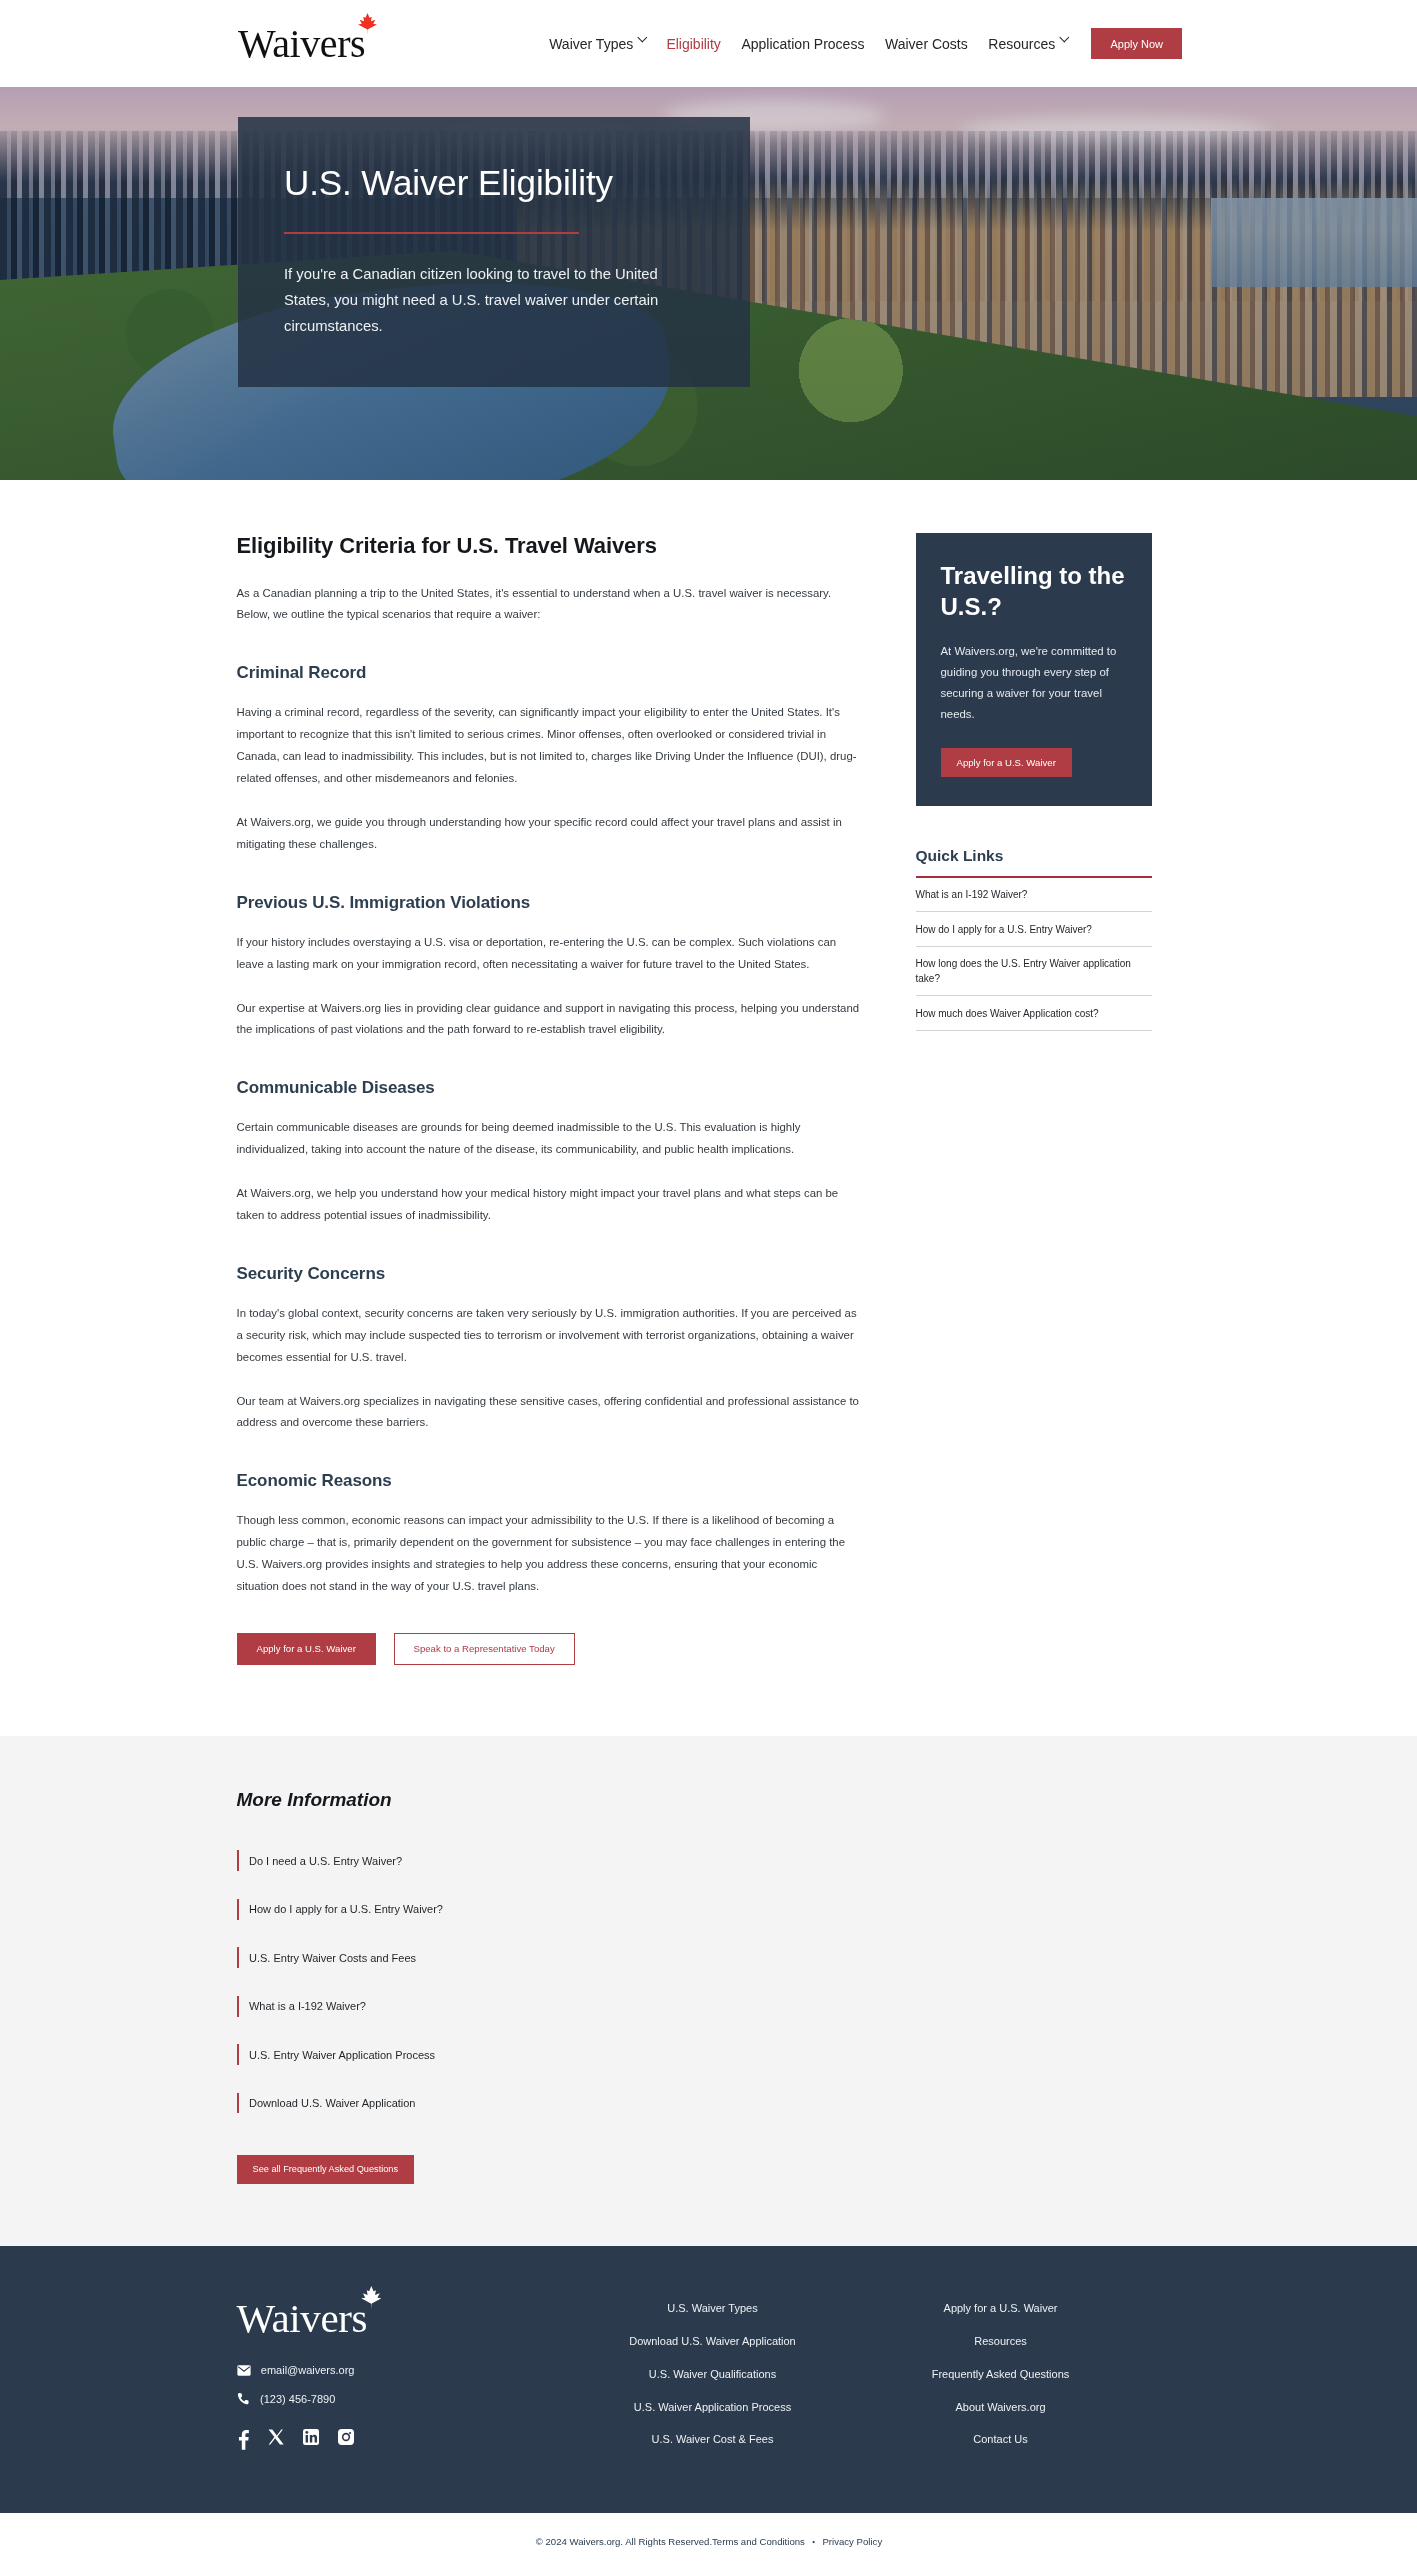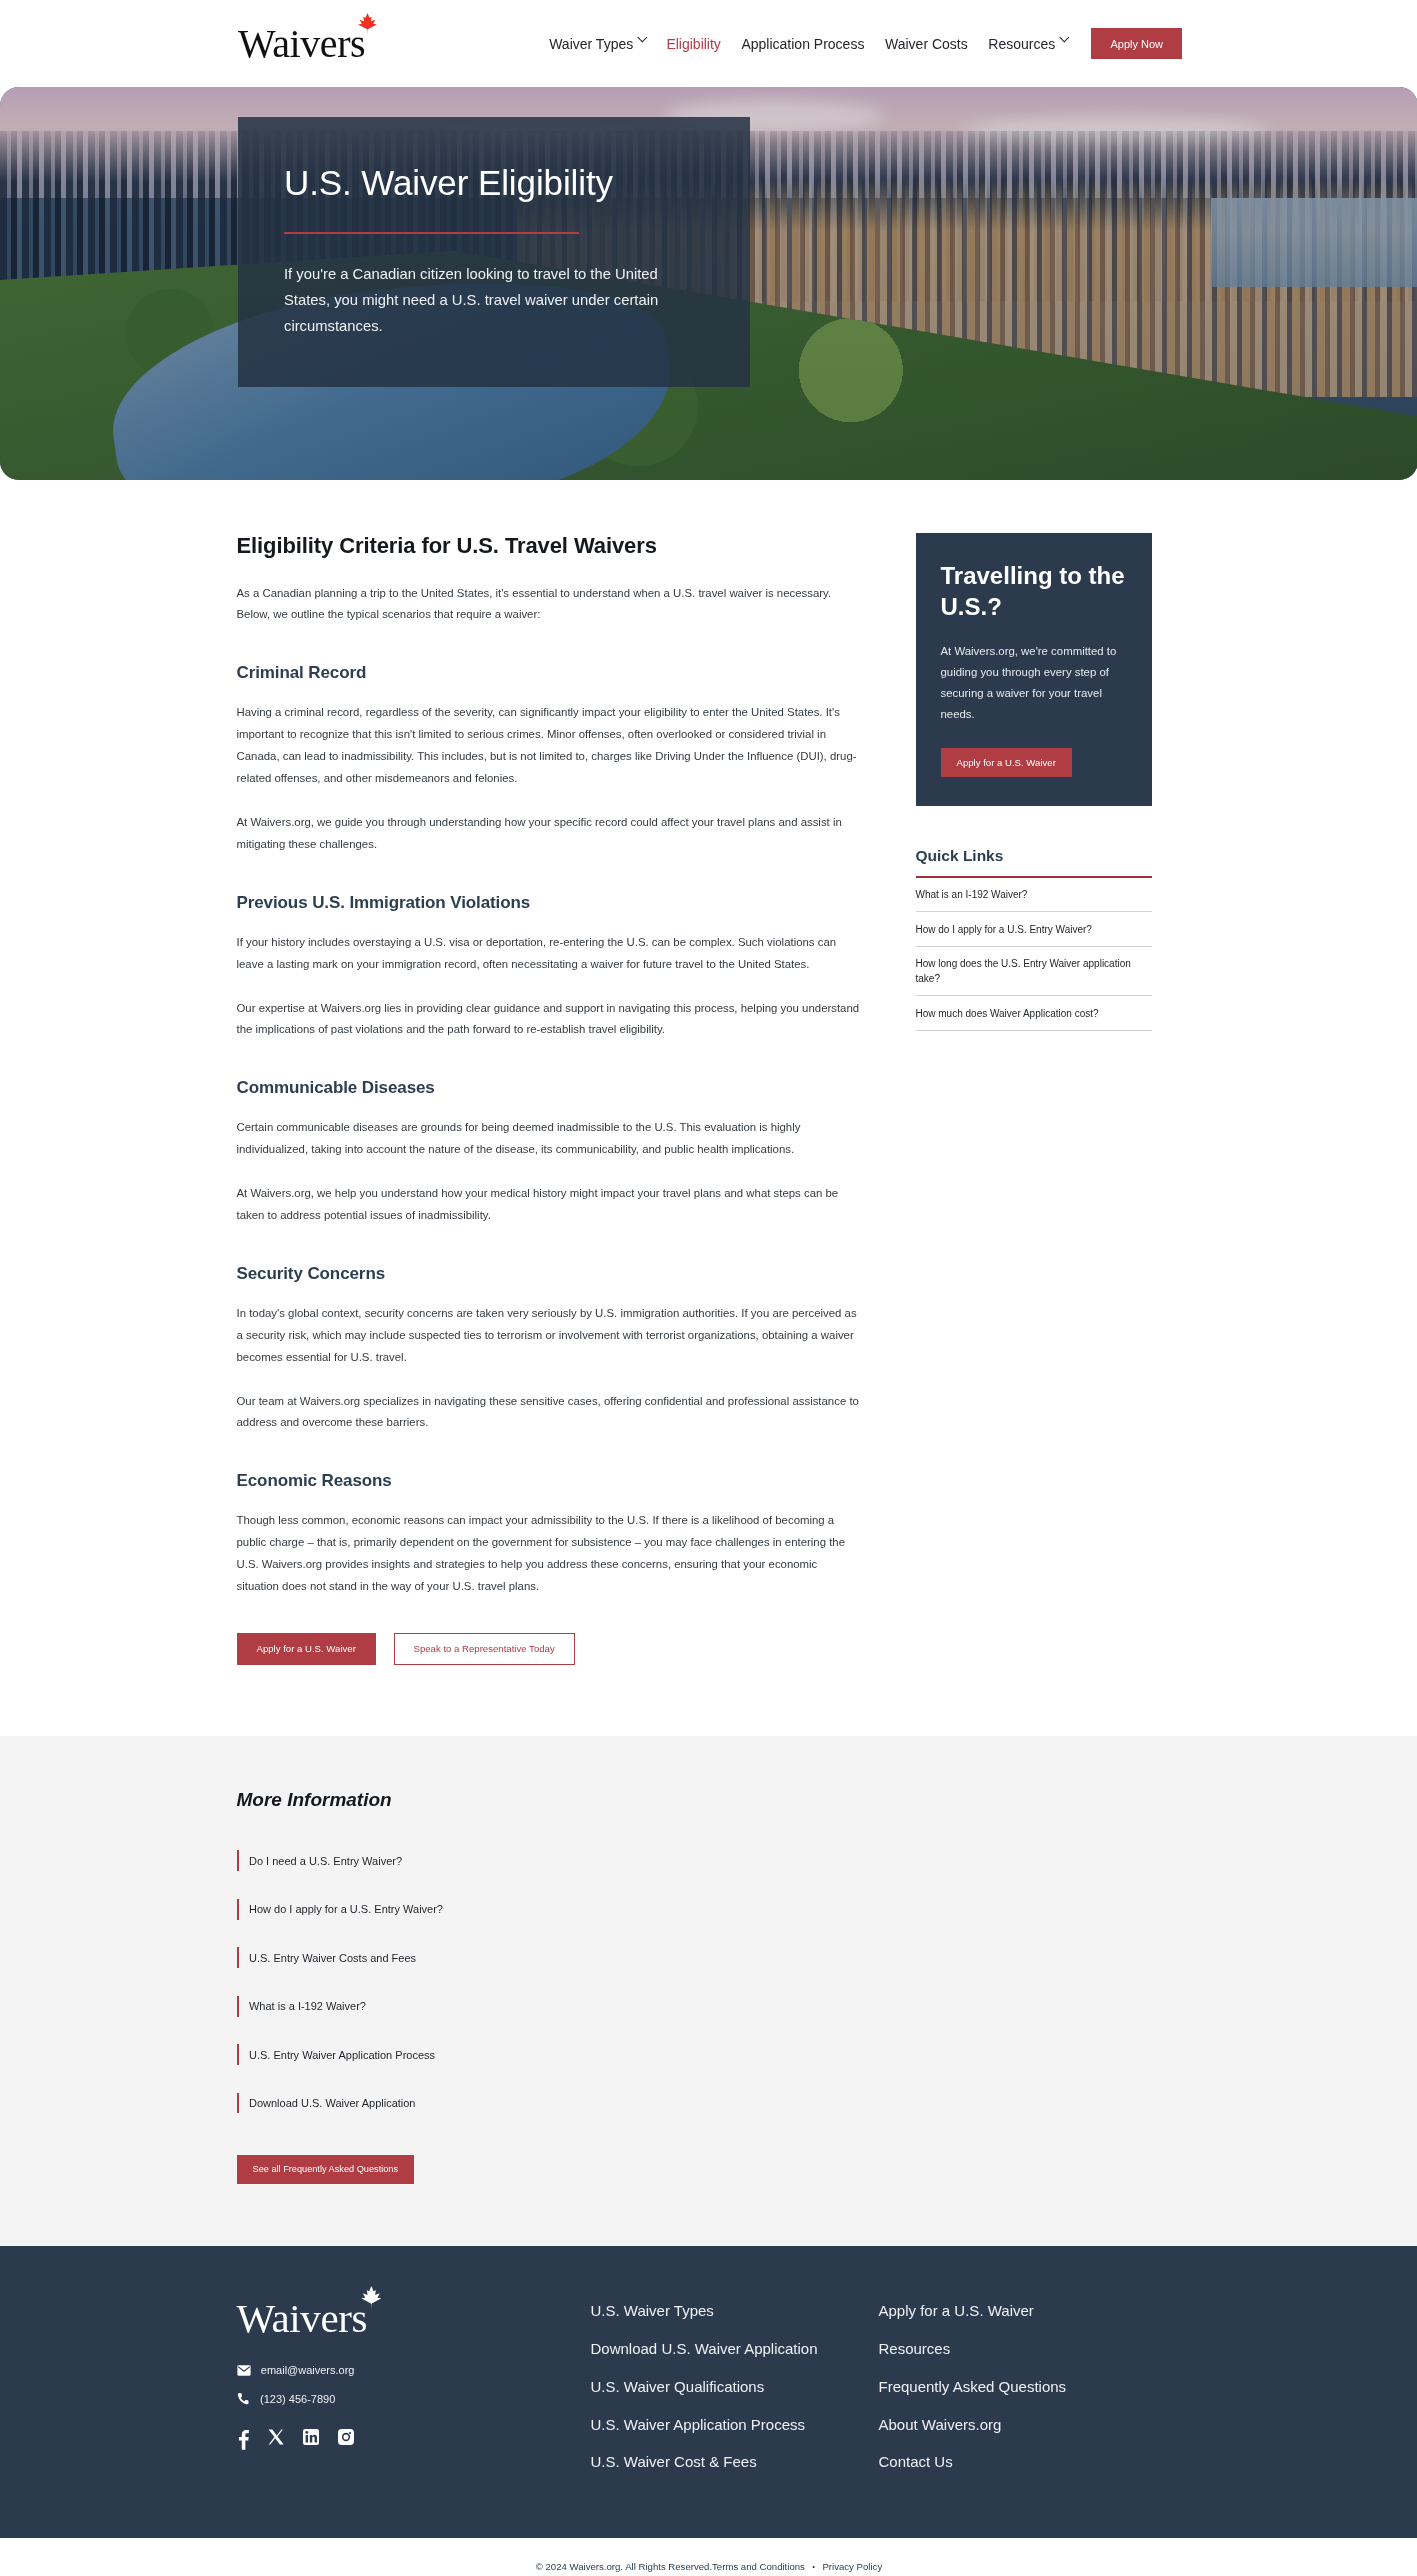--- a/index.html
+++ b/index.html
@@ -78,21 +78,20 @@
     font-family: inherit;
     white-space: nowrap;
   }
 
   
   .hero {
     position: relative;
     height: 393px;
     overflow: hidden;
     background: #35506a;
-    border-radius: 19px;
   }
   .hero-photo { position: absolute; inset: 0; }
   .sky {
     position: absolute; left: 0; right: 0; top: 0; height: 111px;
     background: linear-gradient(180deg,#c9aec4 0%,#d8c0c6 35%,#cbb8c4 70%,#b9b4c4 100%);
   }
   .sky-cloud {
     position: absolute; border-radius: 50%;
     background: rgba(255,255,255,0.45); filter: blur(7.4px);
   }
@@ -354,23 +353,24 @@
     font-size: 11px;
     margin-bottom: 16px;
     cursor: pointer;
   }
   .f-socials { display: flex; gap: 19px; margin-top: 23.6px; }
   .f-social { cursor: pointer; line-height: 0; }
   .f-col { width: 244px; padding-top: 4.4px; }
   .f-link {
     display: block;
     color: #eef1f4;
-    font-size: 15px;
+    font-size: 11px;
     margin-bottom: 20.7px;
     cursor: pointer;
+    text-align: center;
   }
   .copyright {
     background: #ffffff;
     height: 58px;
     display: flex;
     justify-content: center;
     align-items: center;
   }
   .copyright-inner {
     width: 945px;

